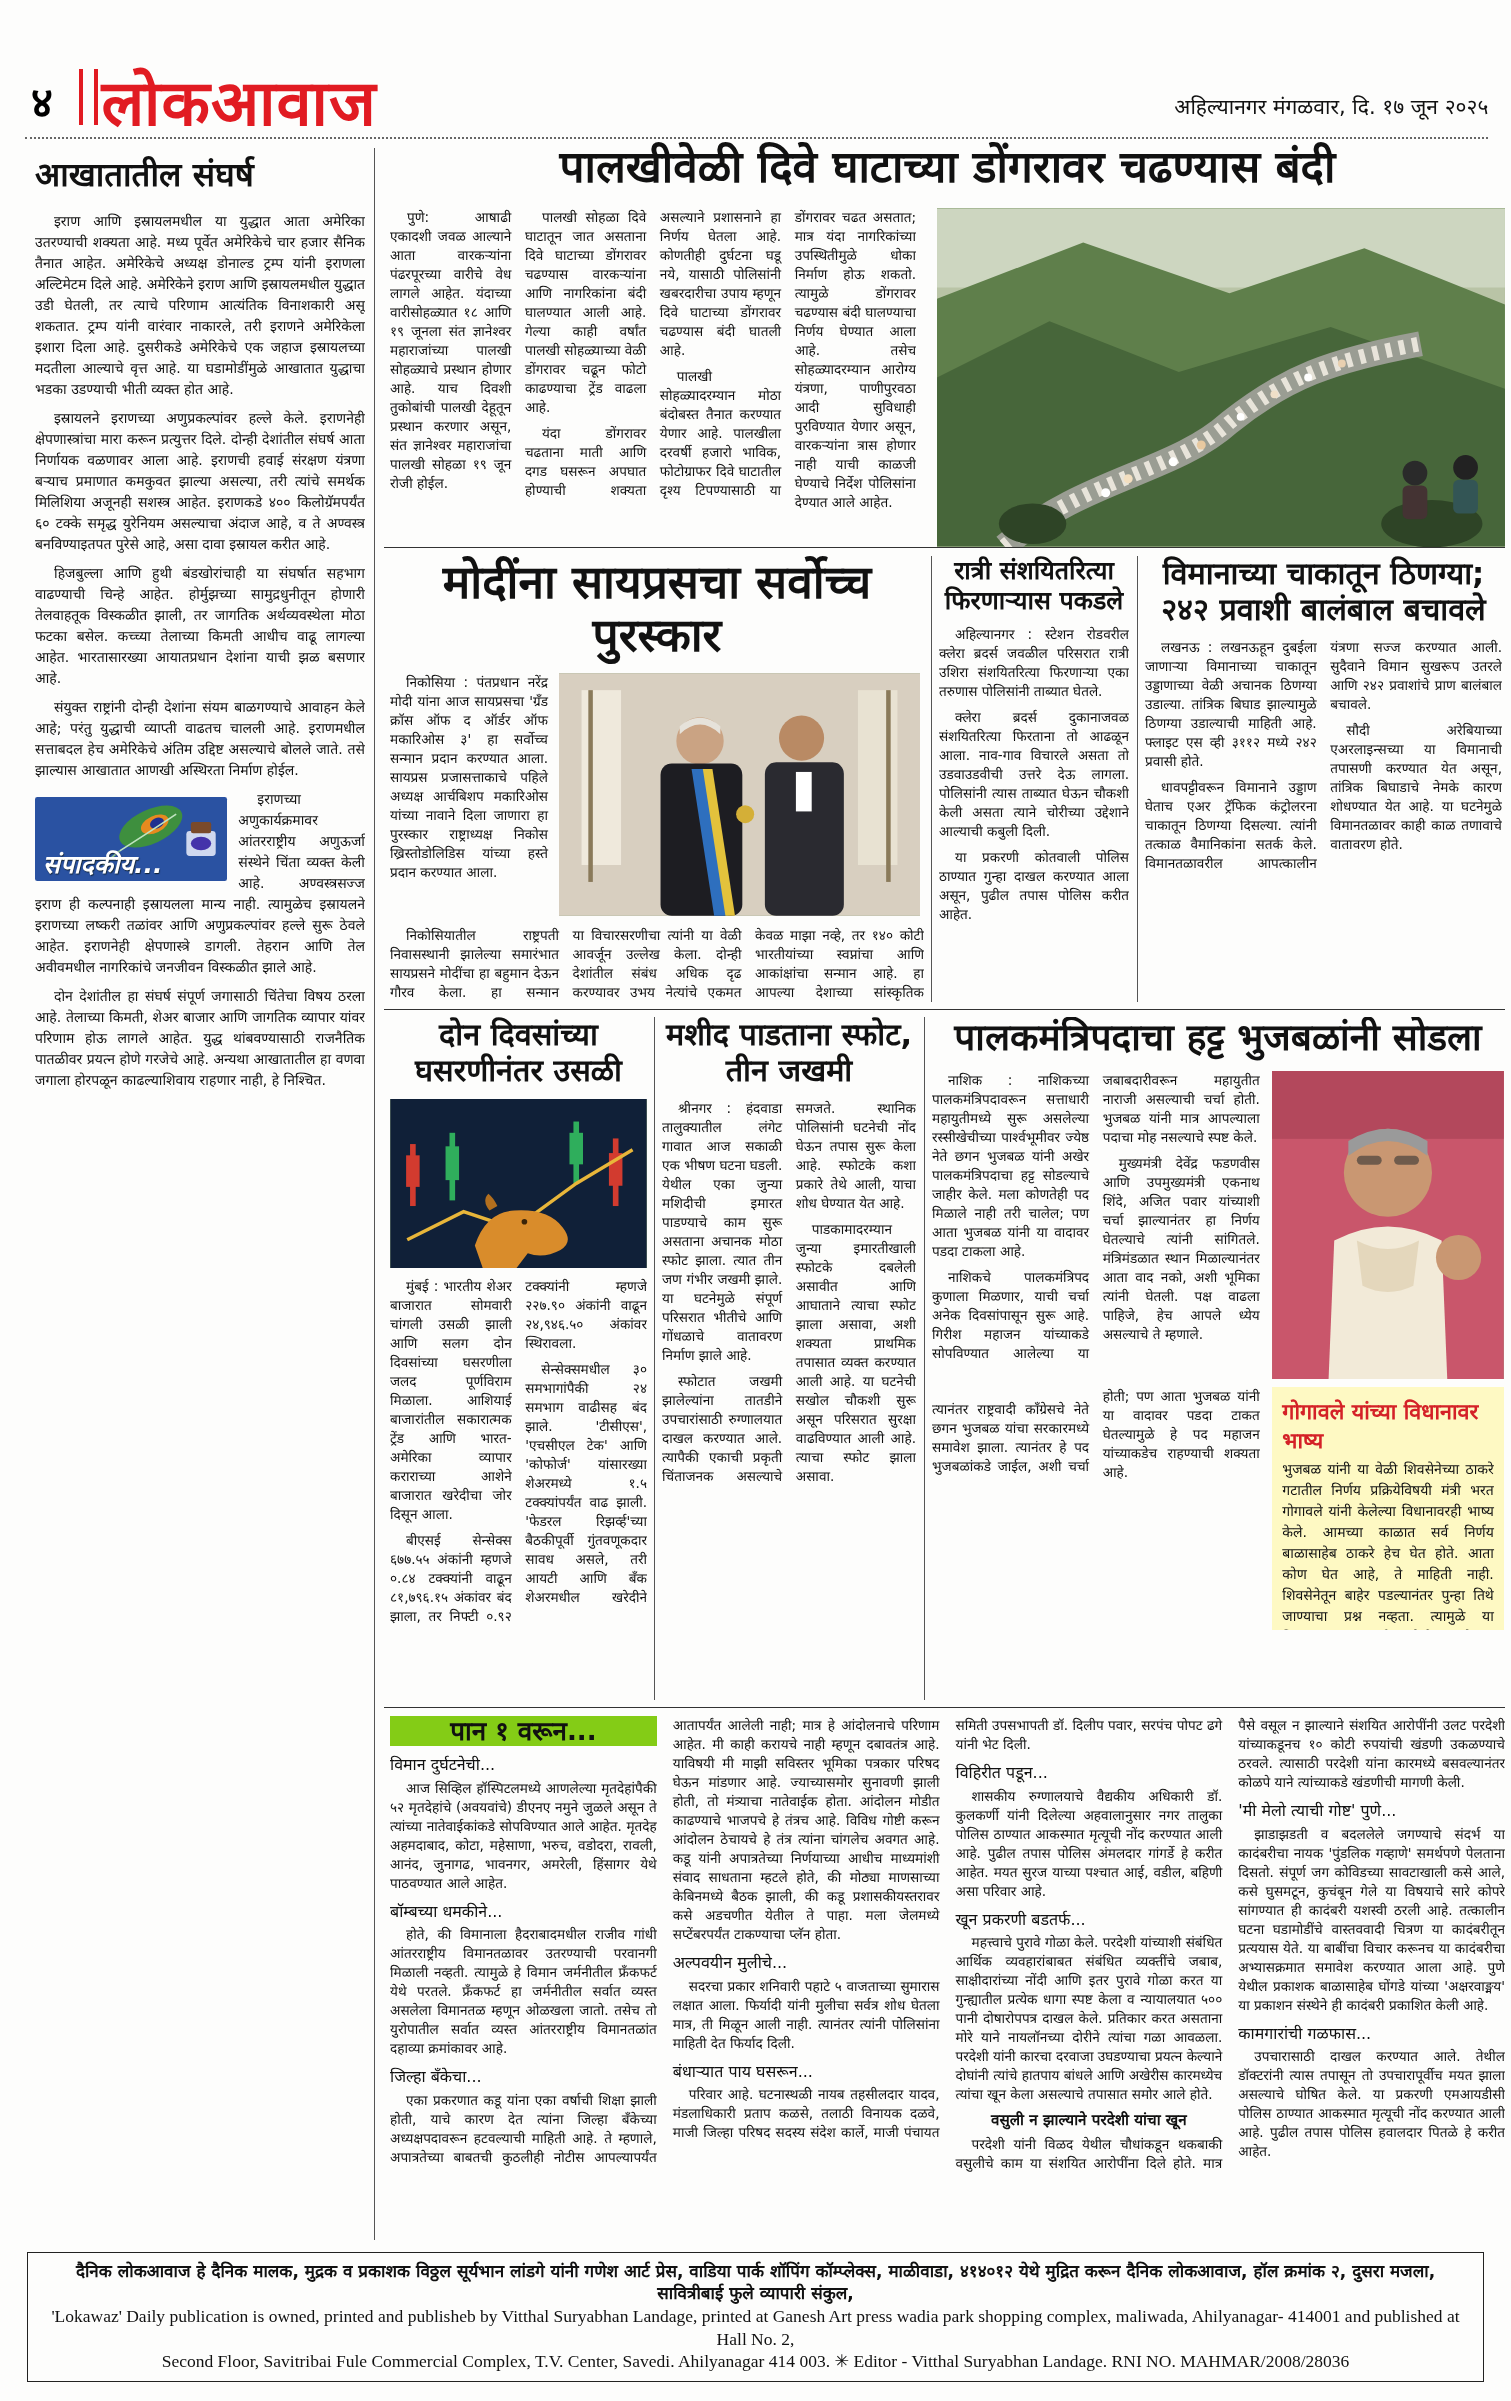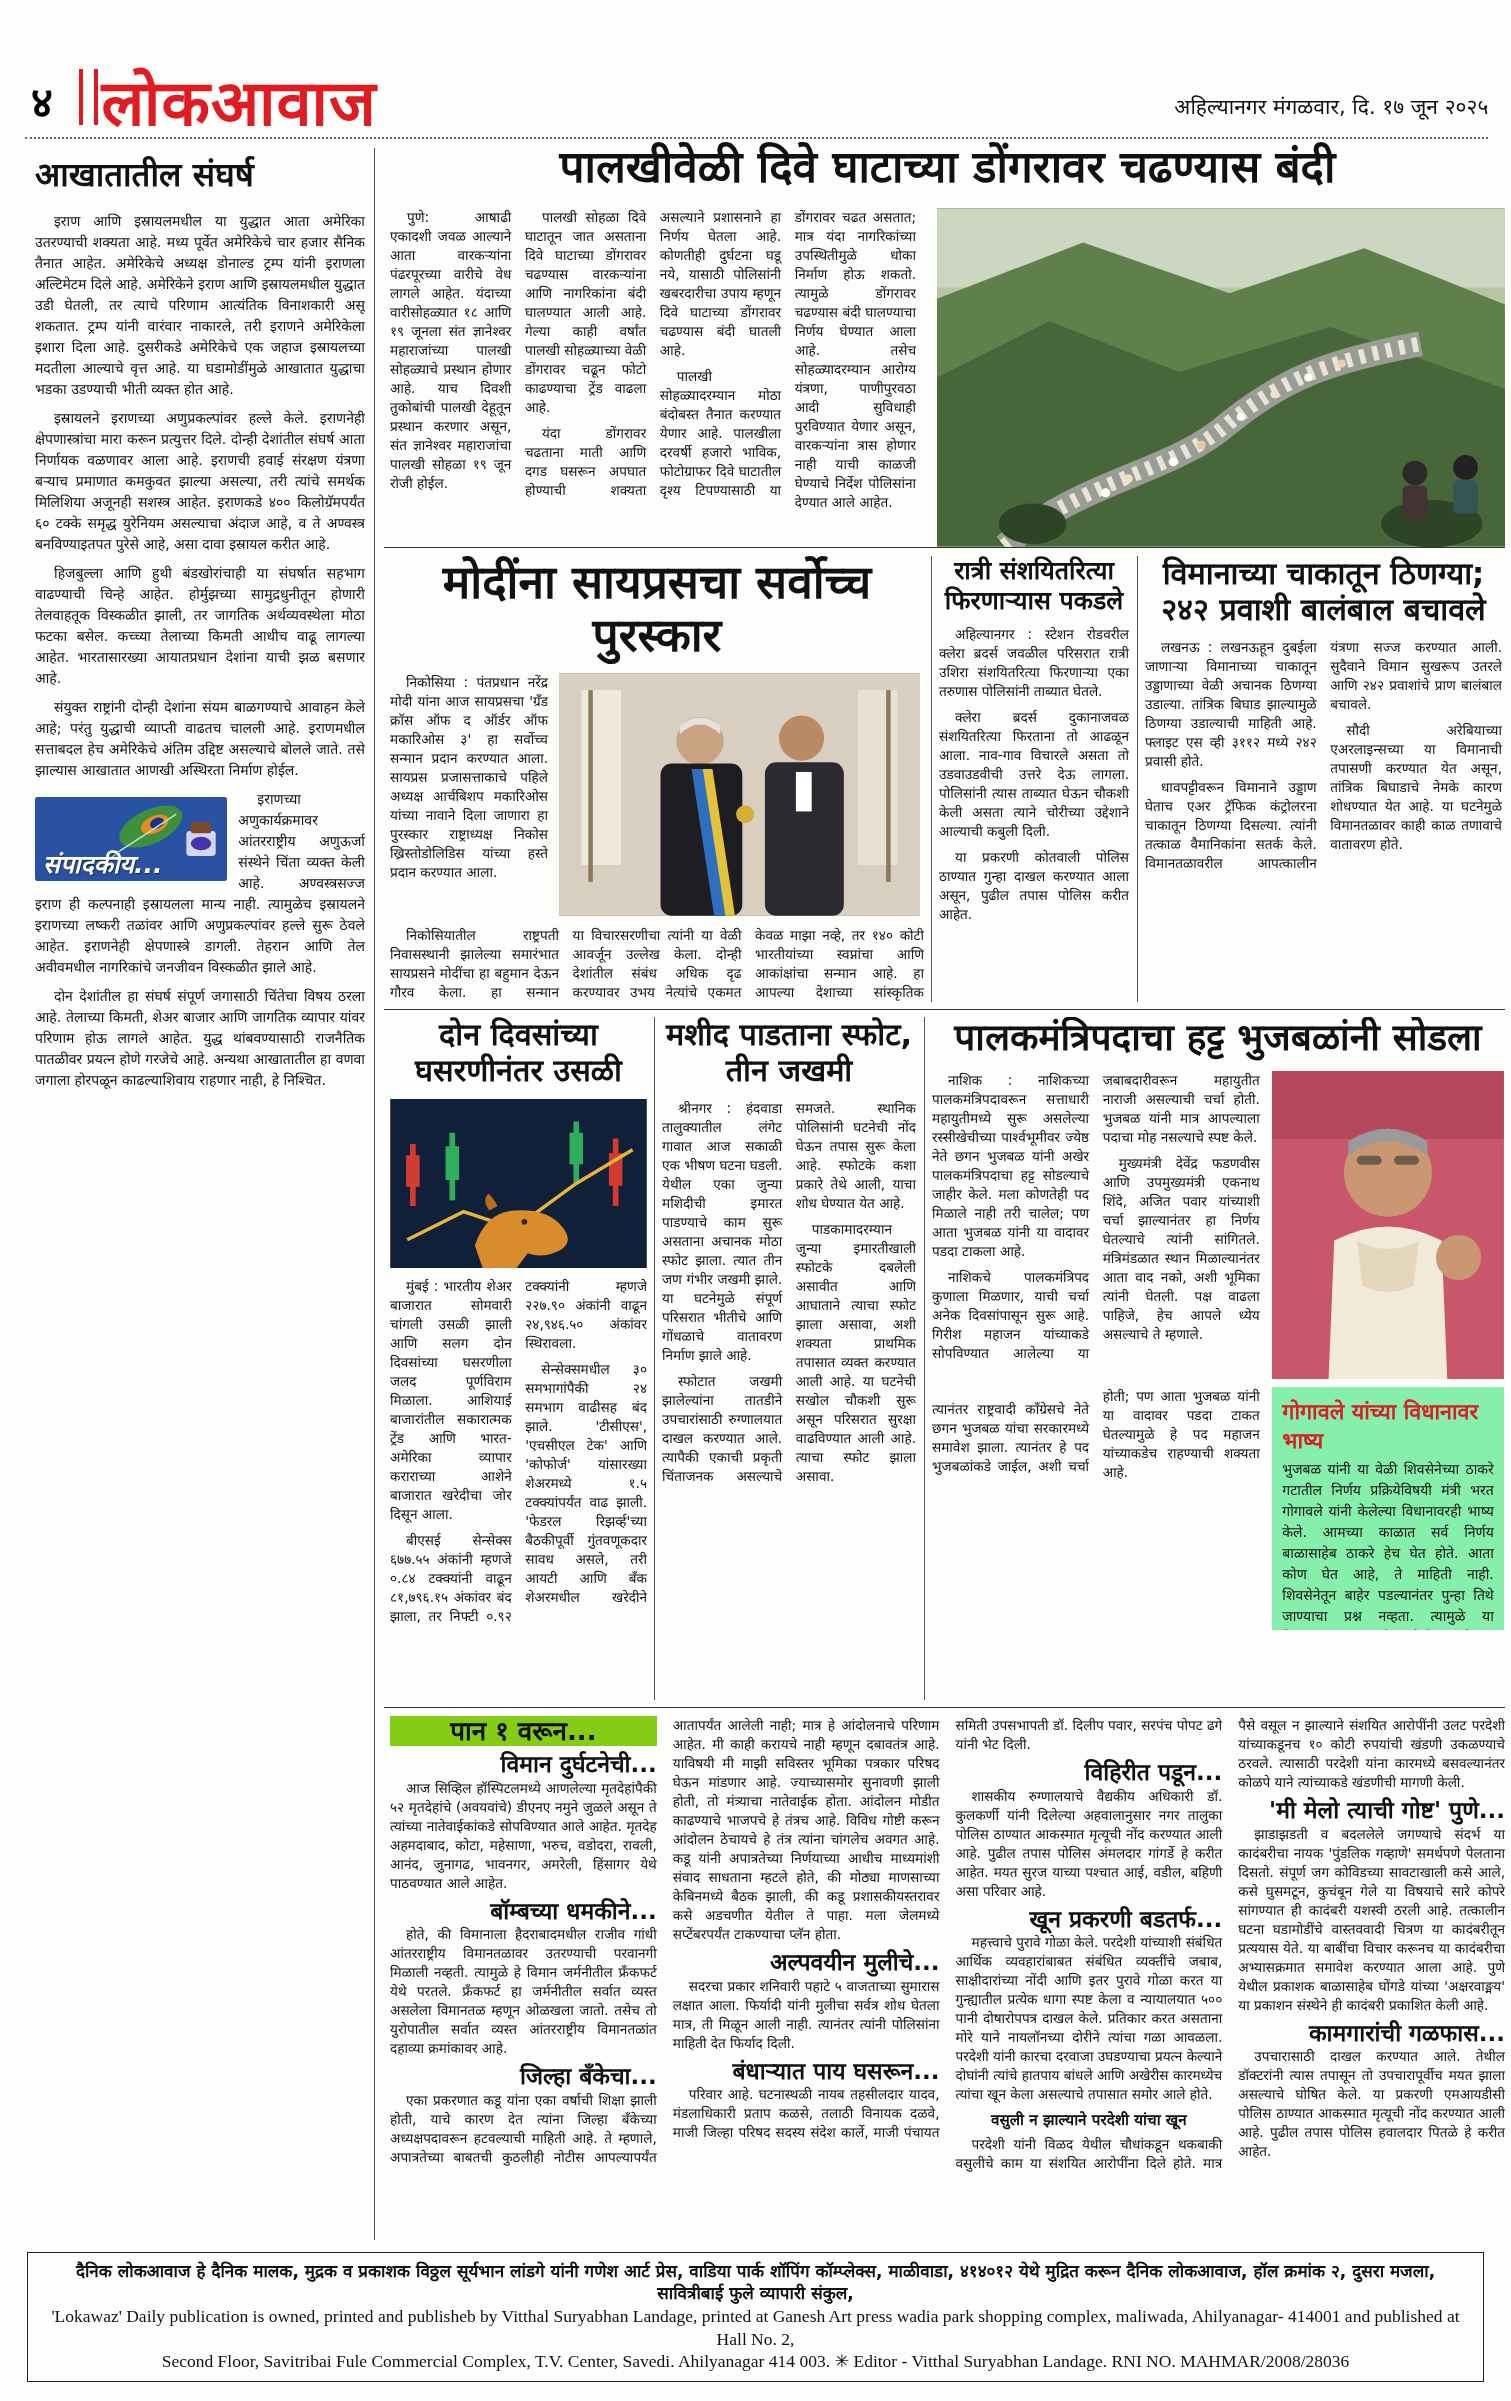--- a/index.html
+++ b/index.html
@@ -53,30 +53,30 @@
   .market{position:absolute;left:390px;top:1017px;width:257px;height:683px;overflow:hidden;}
   .masjid{position:absolute;left:662px;top:1017px;width:254px;height:683px;overflow:hidden;}
   .bhujbal{position:absolute;left:932px;top:1017px;width:572px;height:685px;overflow:hidden;}
   .bh-row{display:flex;gap:12.4px;margin-top:2.3px;}
   .bh-colstext{width:328px;height:308px;column-count:2;column-gap:13.6px;overflow:hidden;
                font-size:13.6px;line-height:19px;text-align:justify;}
   .bh-colstext p{margin:0 0 6.8px;text-indent:16px;}
   .bh-lower{display:flex;gap:12.4px;margin-top:8px;}
   .bh-lowtext{width:328px;height:243px;column-count:2;column-gap:13.6px;overflow:hidden;
               font-size:13.6px;line-height:19px;text-align:justify;}
-  .hl-box{width:232px;height:243px;background:#86efac;padding:9px 10.2px;box-sizing:border-box;overflow:hidden;}
+  .hl-box{width:232px;height:243px;background:#fef9c3;padding:9px 10.2px;box-sizing:border-box;overflow:hidden;}
   .hl-head{color:#d42127;font-size:21.5px;font-weight:bold;margin:0 0 5.6px;}
   .hl-body{font-size:14px;line-height:21px;text-align:justify;}
   
   .continuation{position:absolute;left:390px;top:1716px;width:1115px;height:511px;
                 column-count:4;column-gap:16px;overflow:hidden;
                 font-size:13.6px;line-height:19px;text-align:justify;}
   .pg-bar{background:#84cc16;font-size:26px;font-weight:bold;text-align:center;
           padding:5.6px 0;margin-bottom:9px;}
-  .cont-sub{font-size:23px;font-weight:bold;margin:9px 0 4.5px;break-inside:avoid;text-align:right;}
+  .cont-sub{font-size:16px;font-weight:normal;margin:9px 0 4.5px;break-inside:avoid;text-align:left;}
   .cont-sub-center{font-size:15.2px;font-weight:bold;text-align:center;margin:5.6px 0;break-inside:avoid;}
   .continuation p{margin:0 0 6.8px;text-indent:16px;}
   
   .footer{position:absolute;left:27px;top:2252px;width:1457px;border:1.1px solid #222;
           box-sizing:border-box;text-align:center;padding:6.8px 14.7px 8px;}
   .f-mr{font-size:17px;line-height:22.6px;font-weight:bold;}
   .f-en{font-family:"Liberation Serif","DejaVu Serif",serif;font-size:17.5px;line-height:22.6px;}
 </style>
 </head>
 <body>

